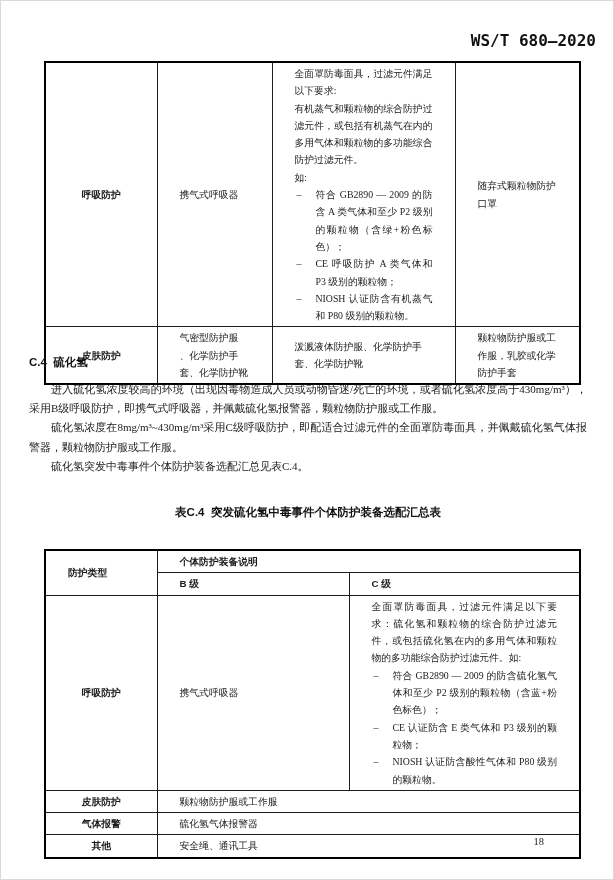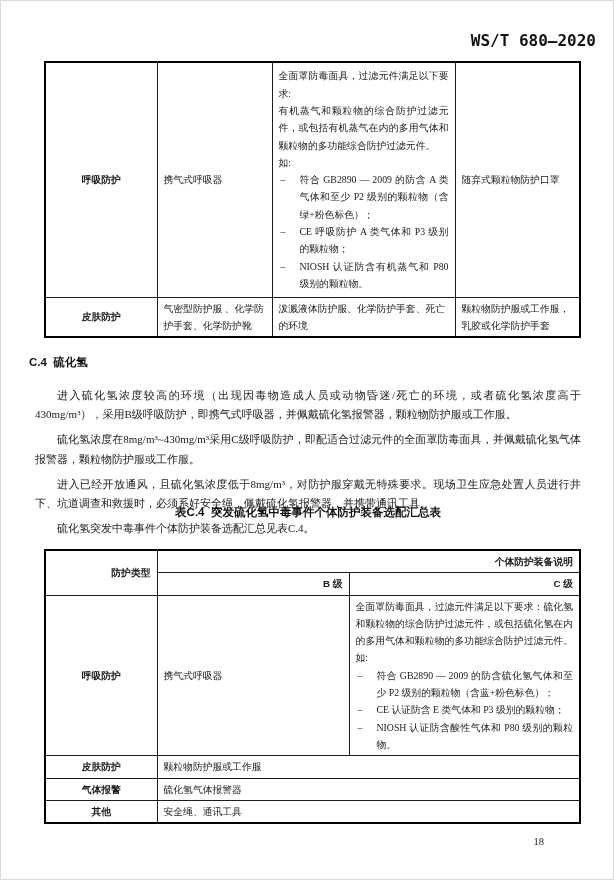--- a/index.html
+++ b/index.html
@@ -13,46 +13,46 @@
     font-family:"DejaVu Sans Mono",monospace;font-weight:bold;font-size:16px;color:#111;
   }
   
   table.doc-table{
     position:absolute;border-collapse:collapse;table-layout:fixed;
     border:2px solid #000;width:535px;left:43px;
   }
   table.doc-table td{
     border:1px solid #1c1c1c;
     font-size:9.8px;line-height:17.3px;
-    padding:2px 6px;vertical-align:middle;color:#1b1b1b;
+    padding:2px 22px;vertical-align:middle;color:#1b1b1b;
   }
   td.lbl{
     text-align:center;font-weight:bold;
     font-family:"Liberation Sans","DejaVu Sans",sans-serif;font-size:9.6px;margin-left:24px;
   }
   td.hdr{
-    text-align:right;font-weight:bold;
+    text-align:left;font-weight:bold;
     font-family:"Liberation Sans","DejaVu Sans",sans-serif;font-size:9.6px;
   }
   td.top{vertical-align:top;}
   td.ctr{text-align:left;}
   .cellpara{margin:0;text-align:justify;}
   .bullet{position:relative;padding-left:21px;margin:0;text-align:justify;}
   .bullet::before{content:"–";position:absolute;left:2px;top:0;}
   
   .sec-heading{
     position:absolute;left:28px;top:354px;
     font-family:"Liberation Sans","DejaVu Sans",sans-serif;
     font-weight:bold;font-size:11.5px;color:#111;white-space:pre;
   }
   .body-text{
     position:absolute;left:28px;top:379px;width:558px;
     font-size:11px;line-height:19.2px;text-align:justify;
   }
-  .body-text p{margin:6px;text-indent:2em;}
+  .body-text p{margin:0;text-indent:2em;}
   .tbl-caption{
     position:absolute;left:28px;top:504px;width:558px;text-align:center;
     font-family:"Liberation Sans","DejaVu Sans",sans-serif;
     font-weight:bold;font-size:11.5px;color:#111;white-space:pre;
   }
   .page-num{
     position:absolute;top:835px;right:69px;
     font-size:10.5px;color:#1b1b1b;
   }
   .t1{top:60px;}
@@ -82,32 +82,31 @@
         <p class="cellpara">如:</p>
         <p class="bullet">符合 GB2890 — 2009 的防含 A 类气体和至少 P2 级别的颗粒物（含绿+粉色标色）；</p>
         <p class="bullet">CE 呼吸防护 A 类气体和 P3 级别的颗粒物；</p>
         <p class="bullet">NIOSH 认证防含有机蒸气和 P80 级别的颗粒物。</p>
       </td>
       <td class="top">随弃式颗粒物防护口罩</td>
     </tr>
     <tr style="height:38px">
       <td class="lbl">皮肤防护</td>
       <td>气密型防护服 、化学防护手套、化学防护靴</td>
-      <td>泼溅液体防护服、化学防护手套、死亡的环境</td>
+      <td>泼溅液体防护服、化学防护手套、化学防护靴</td>
       <td>颗粒物防护服或工作服，乳胶或化学防护手套</td>
     </tr>
   </tbody>
     </table>
 
   <div class="sec-heading">C.4  硫化氢</div>
 
   <div class="body-text">
     <p>进入硫化氢浓度较高的环境（出现因毒物造成人员或动物昏迷/死亡的环境，或者硫化氢浓度高于430mg/m³），采用B级呼吸防护，即携气式呼吸器，并佩戴硫化氢报警器，颗粒物防护服或工作服。</p>
     <p>硫化氢浓度在8mg/m³~430mg/m³采用C级呼吸防护，即配适合过滤元件的全面罩防毒面具，并佩戴硫化氢气体报警器，颗粒物防护服或工作服。</p>
-    <p>进入已经开放通风，且硫化氢浓度低于8mg/m³，对防护服穿戴无特殊要求。现场卫生应急处置人员进行井下、坑道调查和救援时，必须系好安全绳，佩戴硫化氢报警器，并携带通讯工具。</p>
     <p>硫化氢突发中毒事件个体防护装备选配汇总见表C.4。</p>
   </div>
 
   <div class="tbl-caption">表C.4  突发硫化氢中毒事件个体防护装备选配汇总表</div>
 
   <table class="doc-table t2">
     <colgroup>
       <col style="width:112px">
         <col style="width:192px">
         <col style="width:231px">

